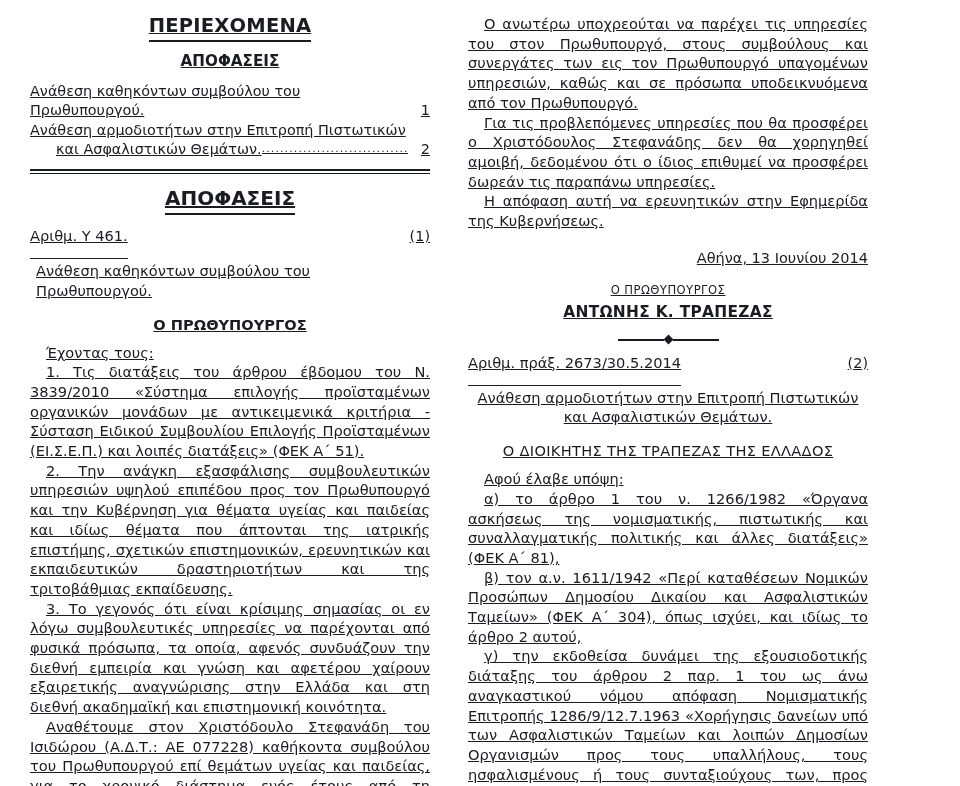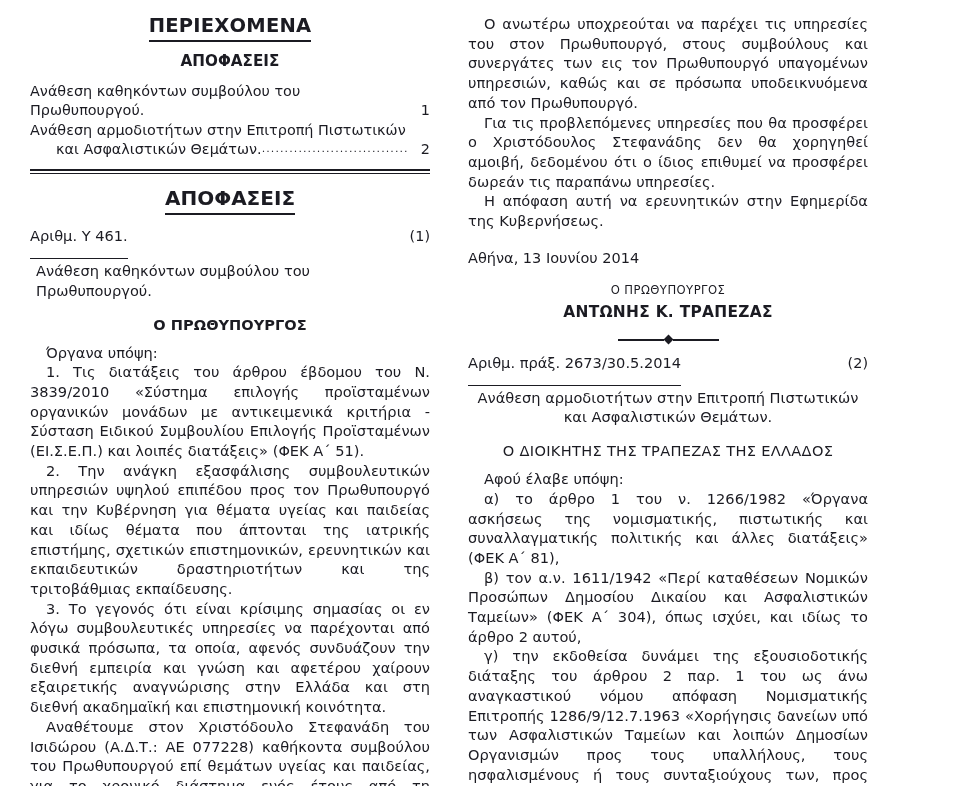--- a/index.html
+++ b/index.html
@@ -16,20 +16,21 @@
     overflow: hidden;
   }
   .page {
     position: relative;
     width: 960px;
     height: 564px;
     box-sizing: border-box;
     padding: 8px 30px 0 30px;
     display: flex;
     gap: 38px;
+    text-decoration: underline;
   }
   .col {
     width: 400px;
     flex: 0 0 400px;
   }
 
   
   .para {
     font-size: 14.6px;
     line-height: 19.7px;
@@ -140,21 +141,21 @@
   .authority.regular {
     font-weight: normal;
     letter-spacing: .3px;
     font-size: 14.6px;
   }
 
   .body-block { margin-top: 10px; }
 
   
   .sig-date {
-    text-align: left;
+    text-align: right;
     font-size: 14.5px;
     margin: 19px 0 0 0;
   }
   .sig-role {
     text-align: center;
     font-size: 11.6px;
     letter-spacing: .45px;
     margin: 17px 0 0 0;
   }
   .sig-name {
@@ -227,21 +228,21 @@
     <div class="arith-row">
       <span class="arith">Αριθμ. Υ 461.</span>
       <span class="arith-num">(1)</span>
     </div>
 
     <div class="decision-subject left-flow">Ανάθεση καθηκόντων συμβούλου του Πρωθυπουργού.</div>
 
     <div class="authority">Ο ΠΡΩΘΥΠΟΥΡΓΟΣ</div>
 
     <div class="body-block">
-      <p class="para indent">Όργανα υπόψη:</p>
+      <p class="para indent">Έχοντας τους:</p>
       <p class="para indent">1. Τις διατάξεις του άρθρου έβδομου του Ν. 3839/2010 «Σύστημα επιλογής προϊσταμένων οργανικών μονάδων με αντικειμενικά κριτήρια - Σύσταση Ειδικού Συμβουλίου Επιλογής Προϊσταμένων (ΕΙ.Σ.Ε.Π.) και λοιπές διατάξεις» (ΦΕΚ Α΄ 51).</p>
       <p class="para indent">2. Την ανάγκη εξασφάλισης συμβουλευτικών υπηρεσιών υψηλού επιπέδου προς τον Πρωθυπουργό και την Κυβέρνηση για θέματα υγείας και παιδείας και ιδίως θέματα που άπτονται της ιατρικής επιστήμης, σχετικών επιστημονικών, ερευνητικών και εκπαιδευτικών δραστηριοτήτων και της τριτοβάθμιας εκπαίδευσης.</p>
       <p class="para indent">3. Το γεγονός ότι είναι κρίσιμης σημασίας οι εν λόγω συμβουλευτικές υπηρεσίες να παρέχονται από φυσικά πρόσωπα, τα οποία, αφενός συνδυάζουν την διεθνή εμπειρία και γνώση και αφετέρου χαίρουν εξαιρετικής αναγνώρισης στην Ελλάδα και στη διεθνή ακαδημαϊκή και επιστημονική κοινότητα.</p>
       <p class="para indent">Αναθέτουμε στον Χριστόδουλο Στεφανάδη του Ισιδώρου (Α.Δ.Τ.: ΑΕ 077228) καθήκοντα συμβούλου του Πρωθυπουργού επί θεμάτων υγείας και παιδείας, για το χρονικό διάστημα ενός έτους από τη δημοσίευση της παρούσας.</p>
     </div>
 
   </div>
 
   <div class="col">
 

